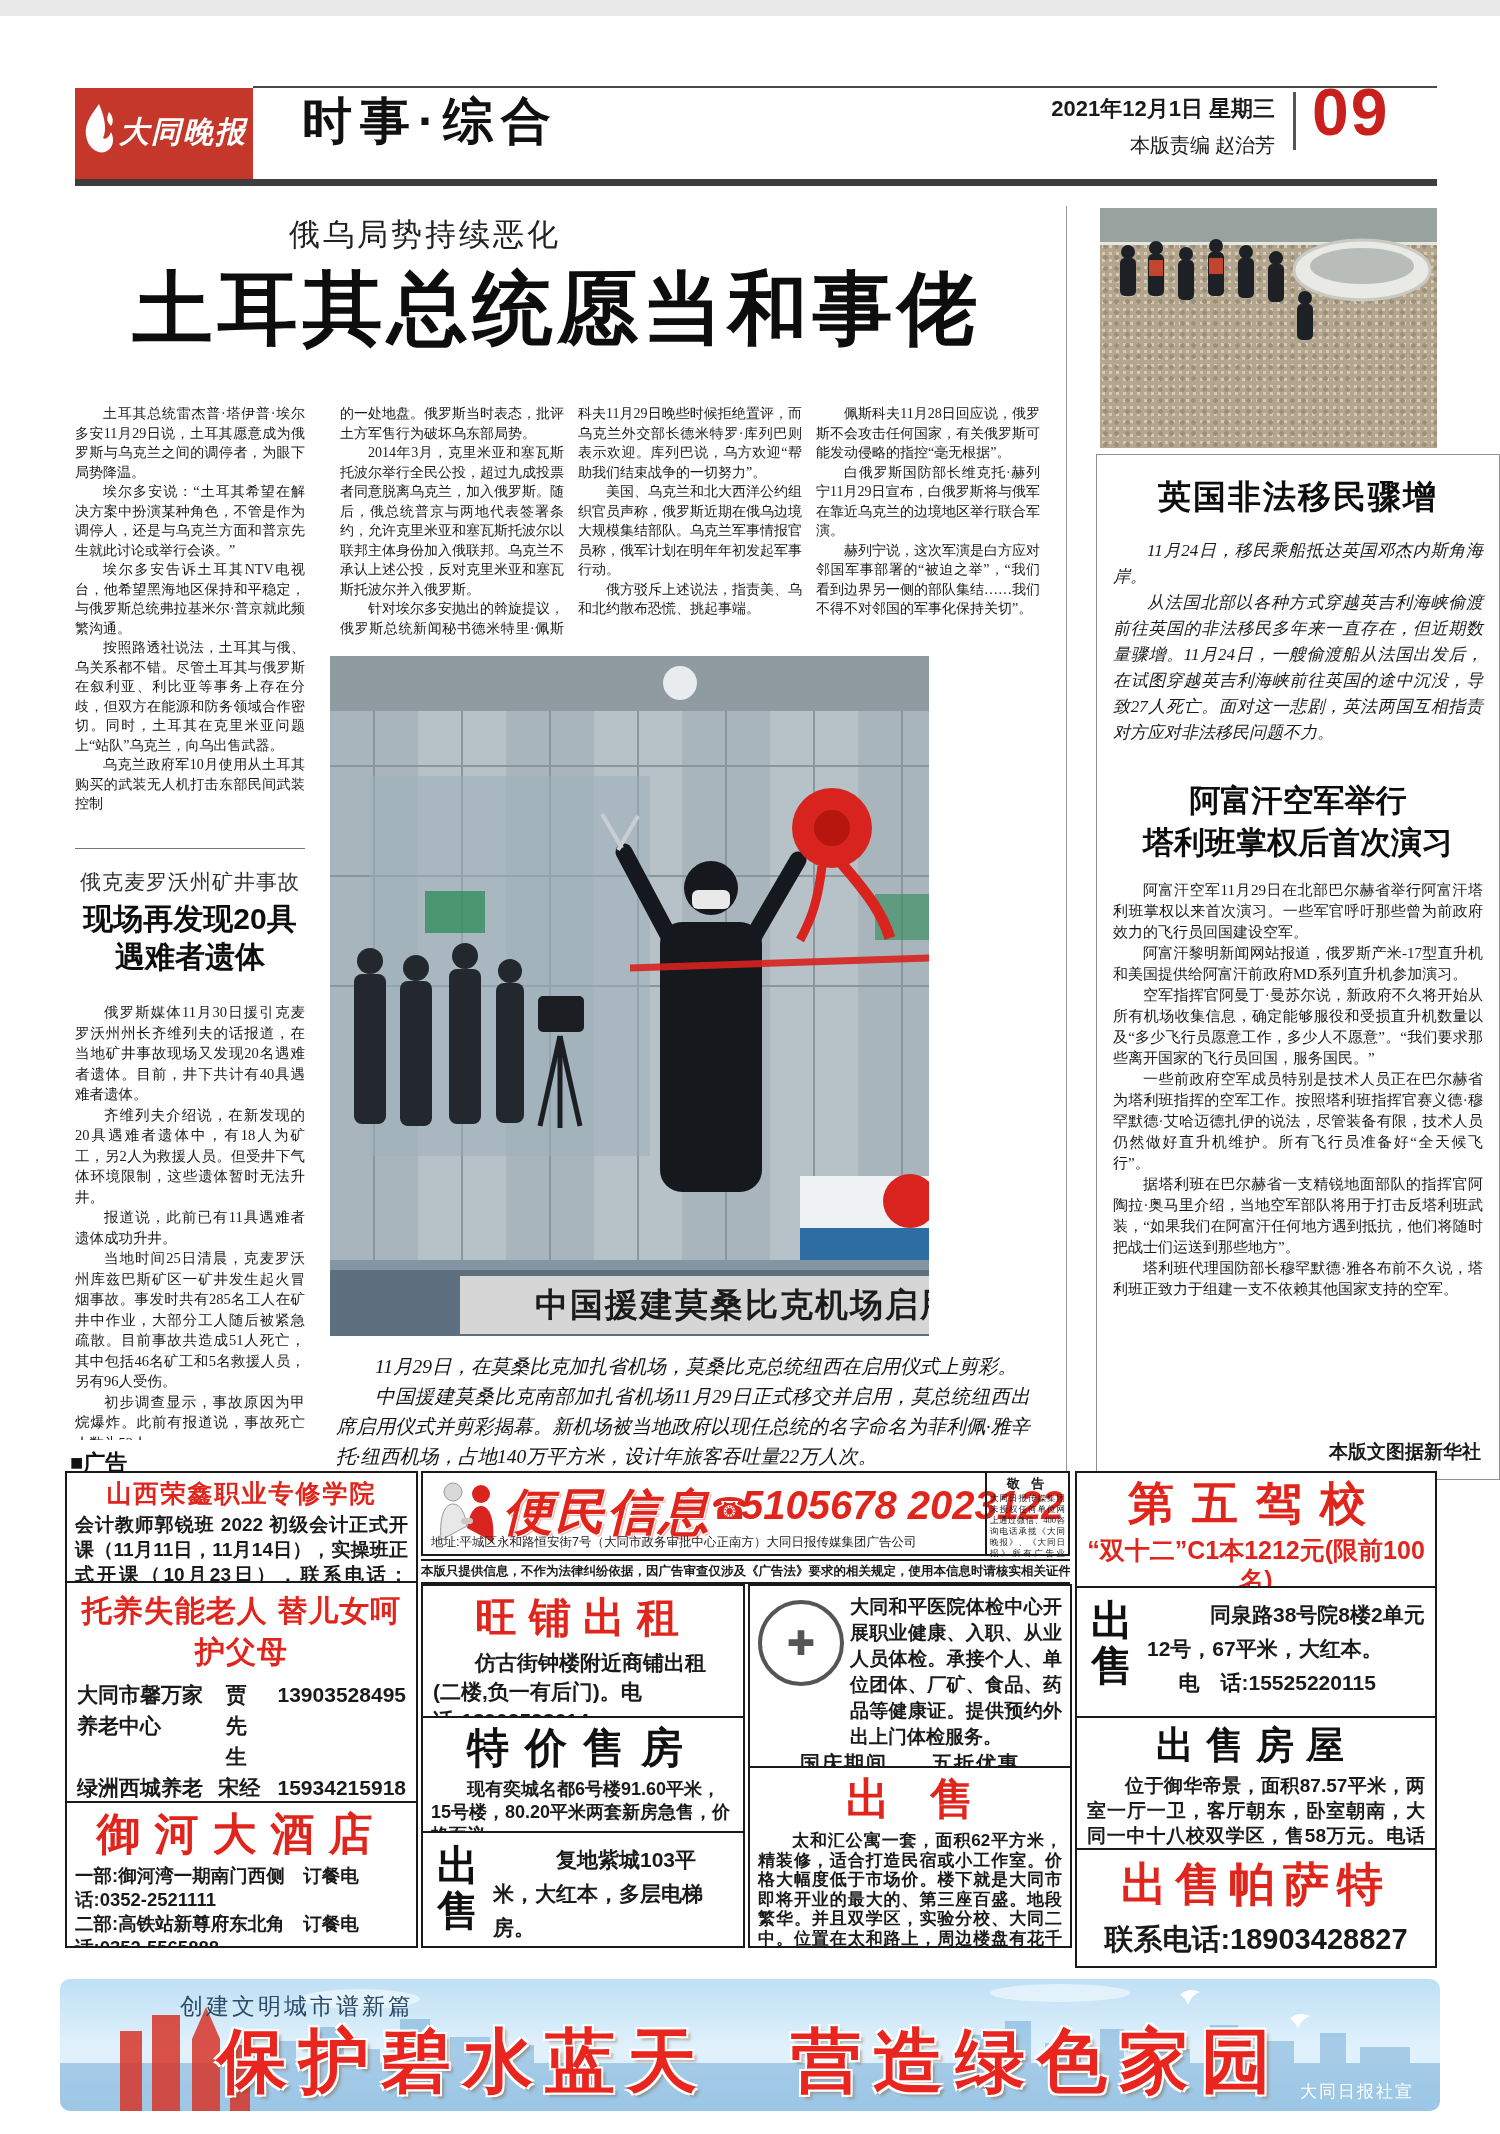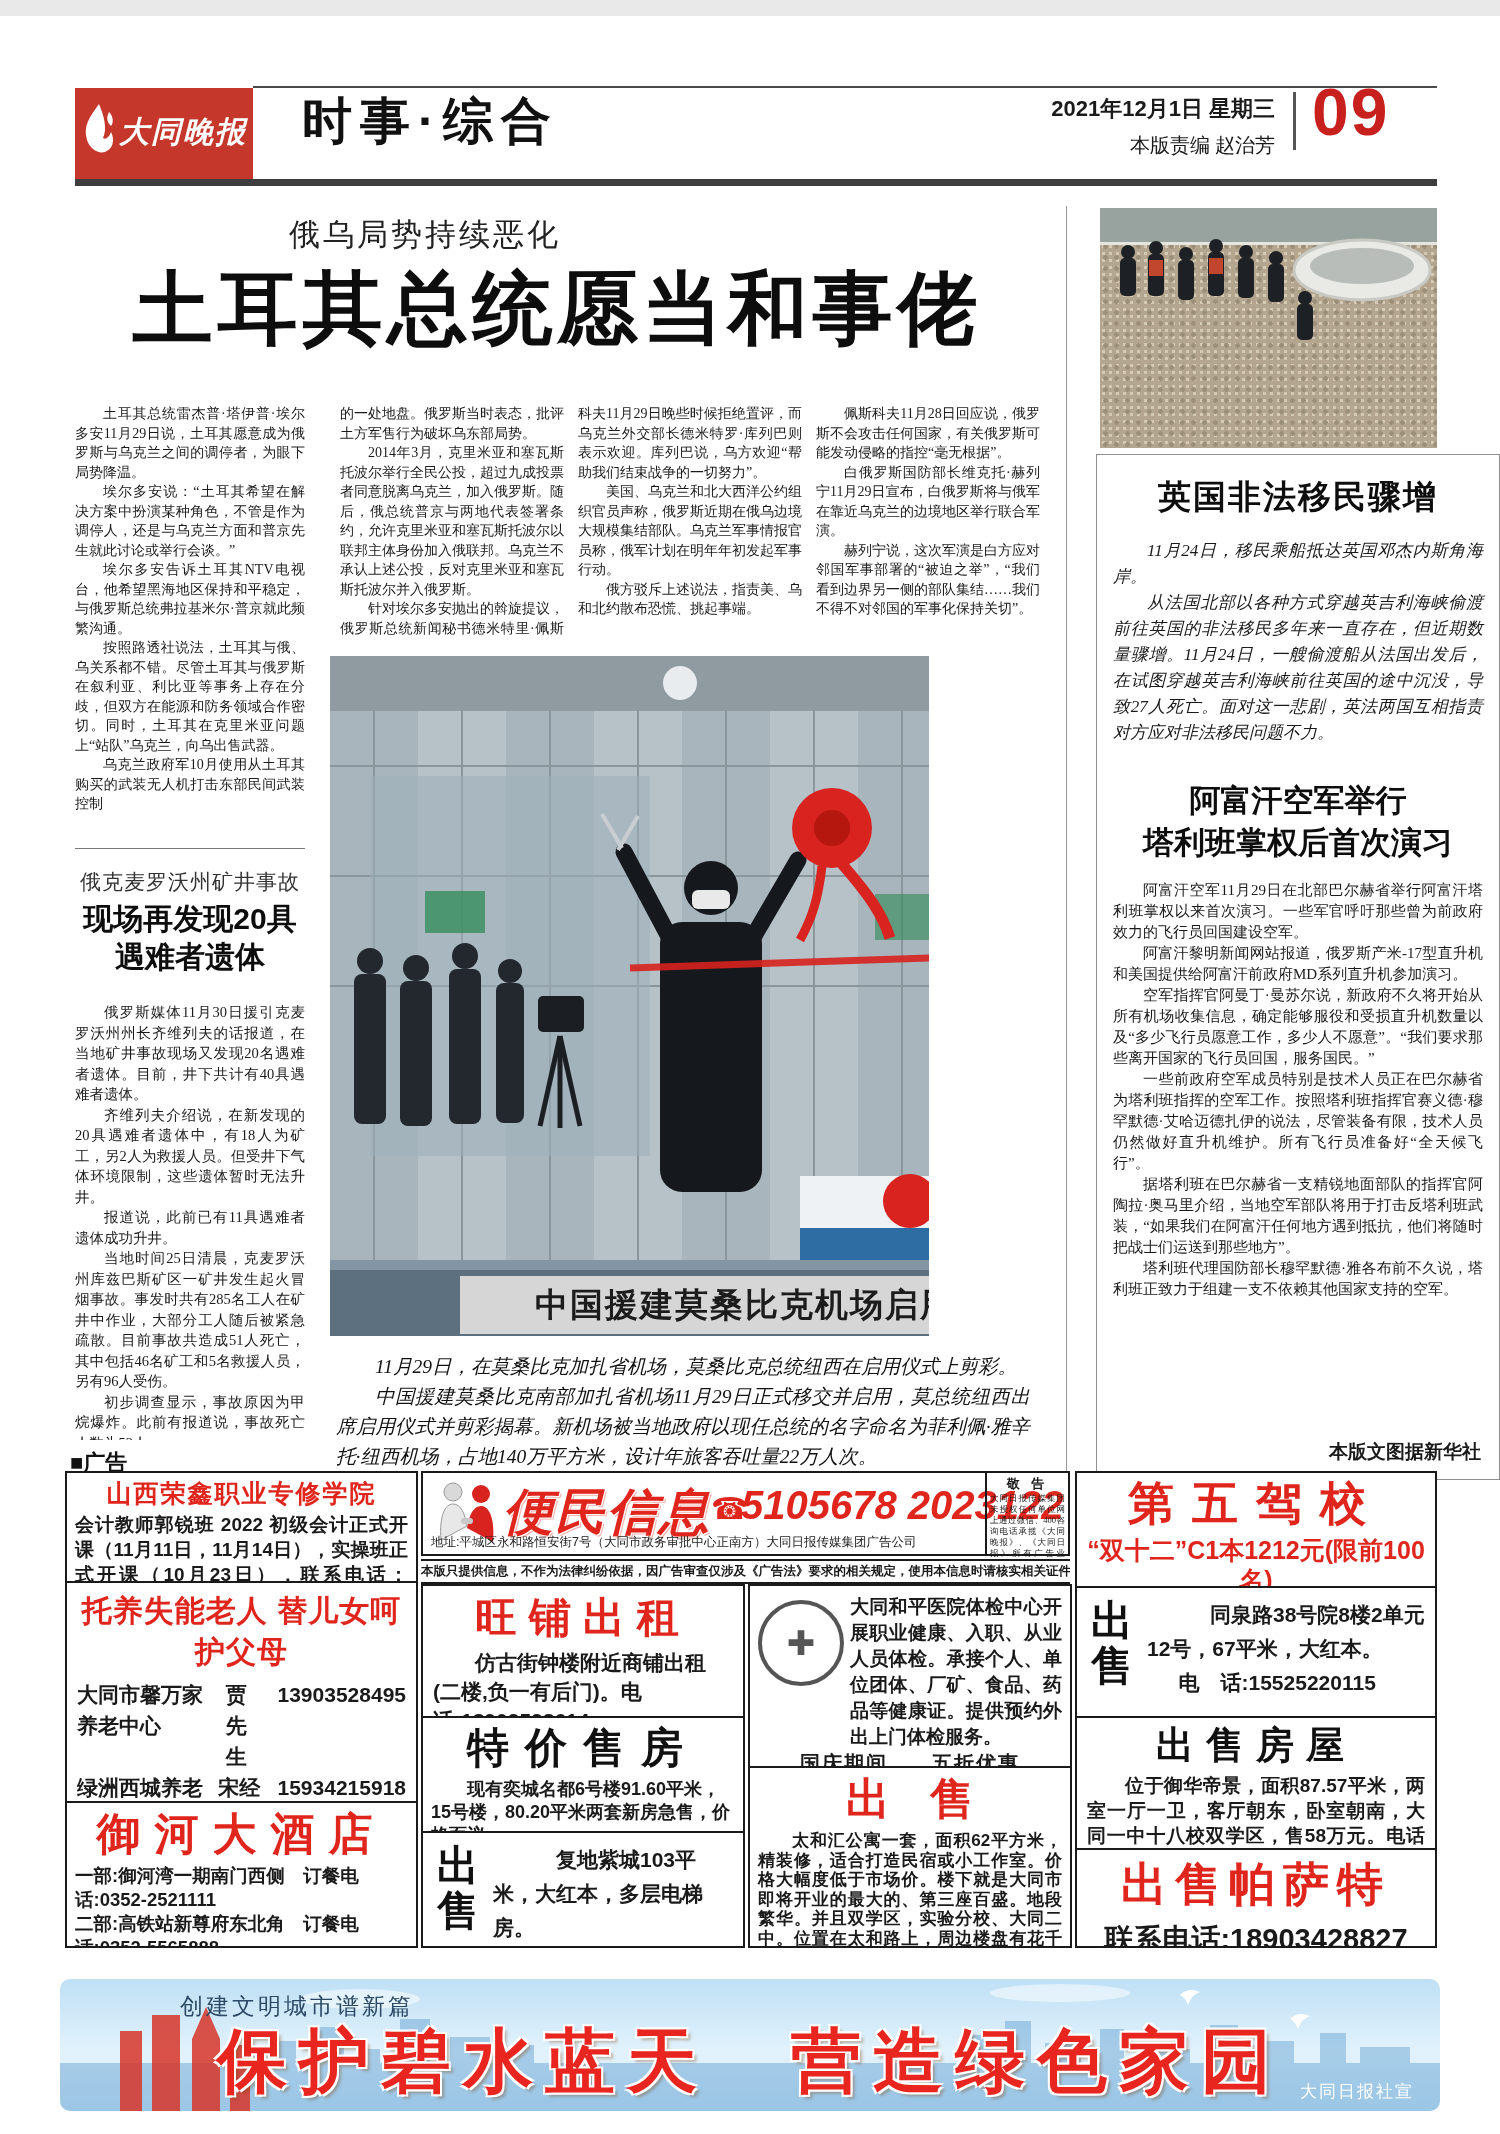--- a/index.html
+++ b/index.html
@@ -382,21 +382,21 @@
       <div class="vt-body sans">
         <p style="text-indent:3em;">同泉路38号院8楼2单元12号，67平米，大红本。</p>
         <p style="text-indent:1.5em;">电　话:15525220115</p>
       </div>
     </div>
   </div>
   <div class="ad-box" style="left:1075px;top:1700px;width:362px;height:134px;">
     <div class="adtitle hs-title sans">出售房屋</div>
     <p class="hs-body sans jc">位于御华帝景，面积87.57平米，两室一厅一卫，客厅朝东，卧室朝南，大同一中十八校双学区，售58万元。电话18903529699</p>
   </div>
-  <div class="ad-box" style="left:1075px;top:1832px;width:362px;height:100px;">
+  <div class="ad-box" style="left:1075px;top:1832px;width:362px;height:120px;">
     <div class="adtitle red ps-title sans">出售帕萨特</div>
     <div class="ps-phone sans">联系电话:18903428827</div>
   </div>
 
   <div class="abs banner">
     <svg width="1380" height="132" viewBox="0 0 1380 132" style="position:absolute;left:0;top:0;">
       <g fill="#3b86c4" opacity="0.35">
         <rect x="0" y="84" width="1380" height="48"></rect>
         <rect x="210" y="62" width="26" height="70"></rect>
           <rect x="250" y="48" width="34" height="84"></rect>

